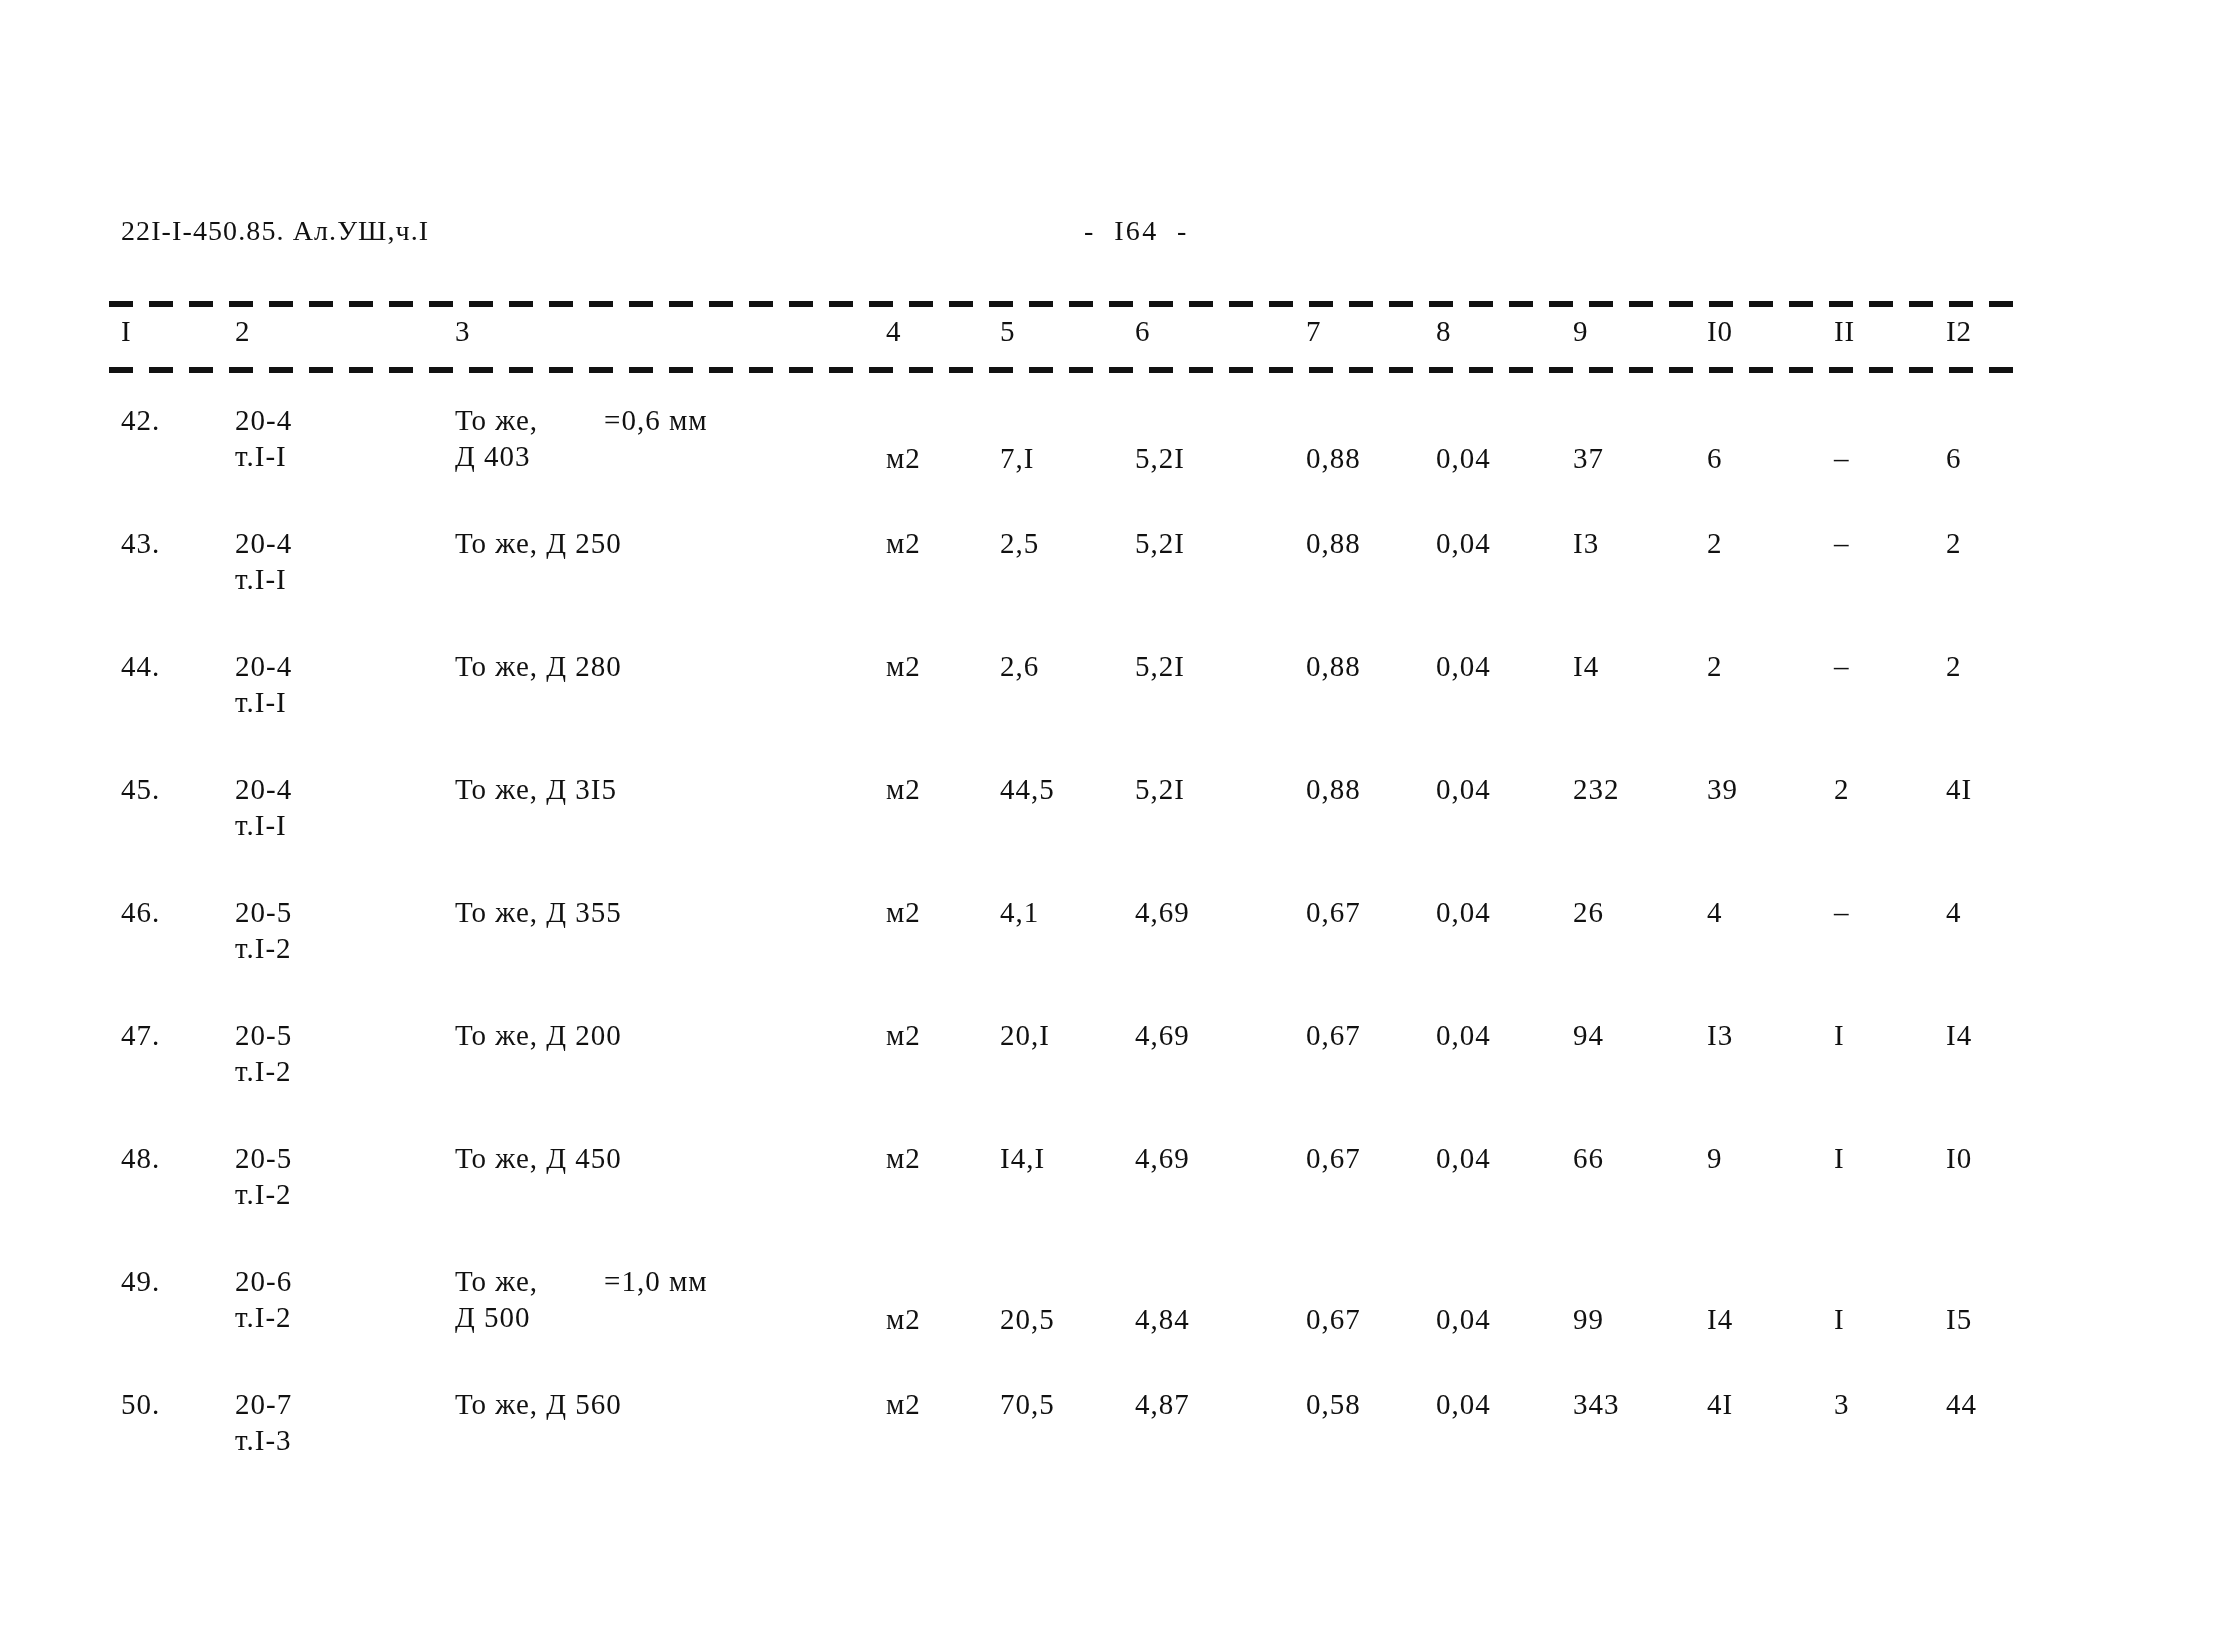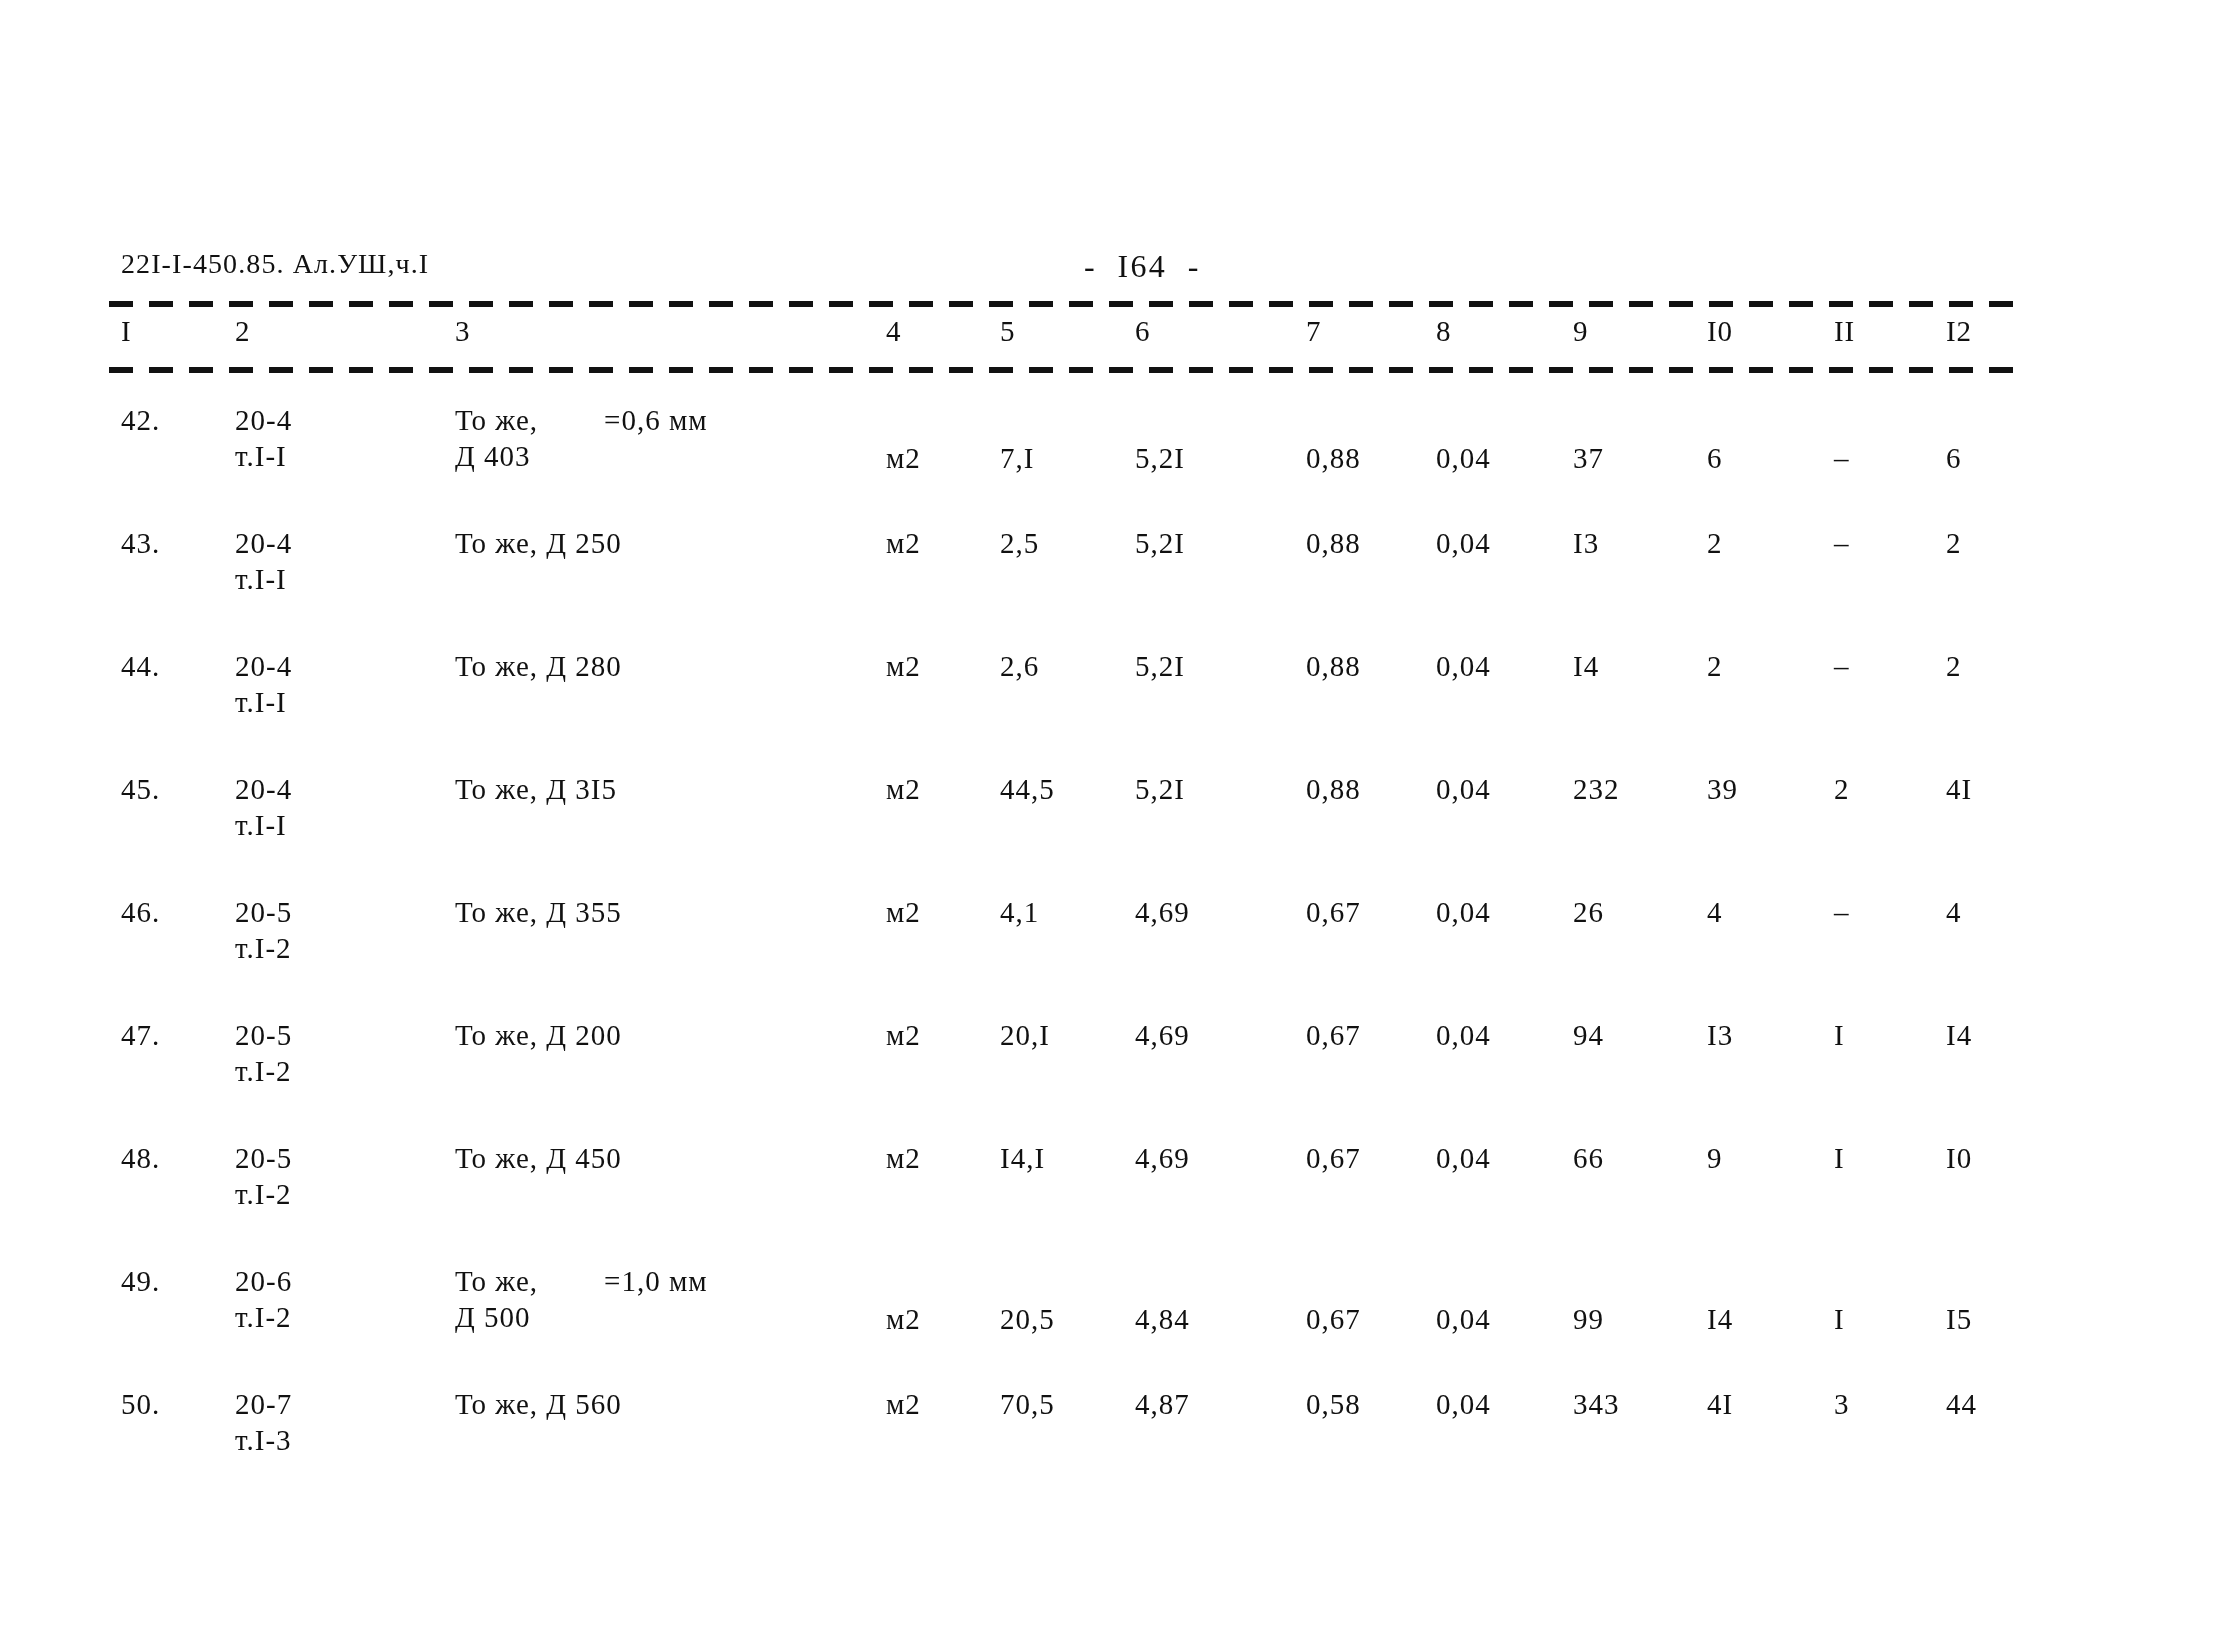--- a/index.html
+++ b/index.html
@@ -26,35 +26,34 @@
     height: 1648px;
     background: #ffffff;
   }
 
   .doc-head {
     position: absolute;
     top: 215px;
     left: 0;
     width: 2220px;
     height: 42px;
-    margin-top: 33px;
   }
   .doc-code {
     position: absolute;
     left: 121px;
     top: 0;
     font-size: 28px;
     letter-spacing: 1.1px;
     white-space: pre;
   }
   .page-number {
     position: absolute;
     left: 1084px;
     top: 0;
-    font-size: 32px;
+    font-size: 28px;
     letter-spacing: 2.3px;
     white-space: pre;
   }
 
   
   .dash-rule {
     position: absolute;
     left: 109px;
     width: 1918px;
     height: 6.4px;

